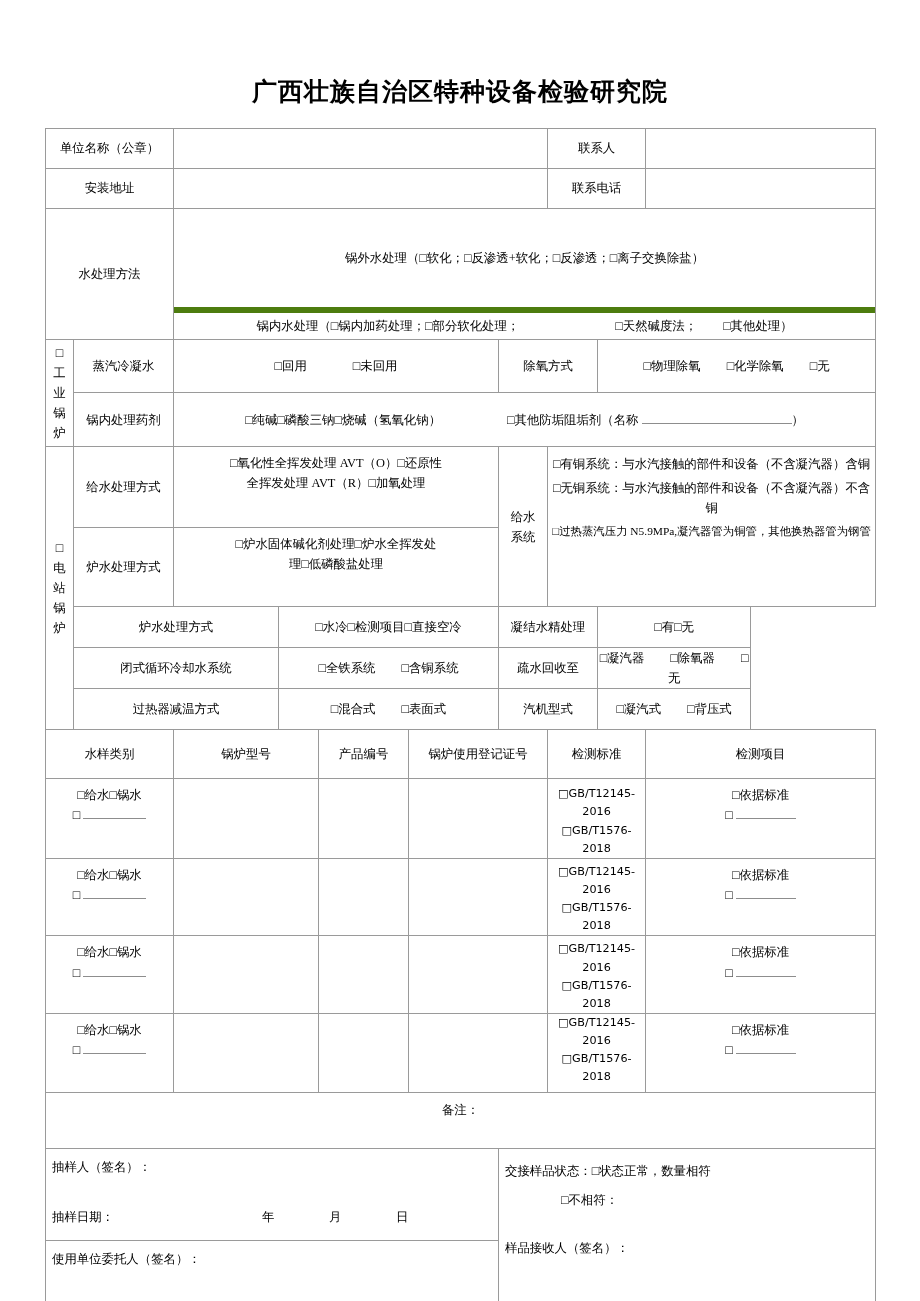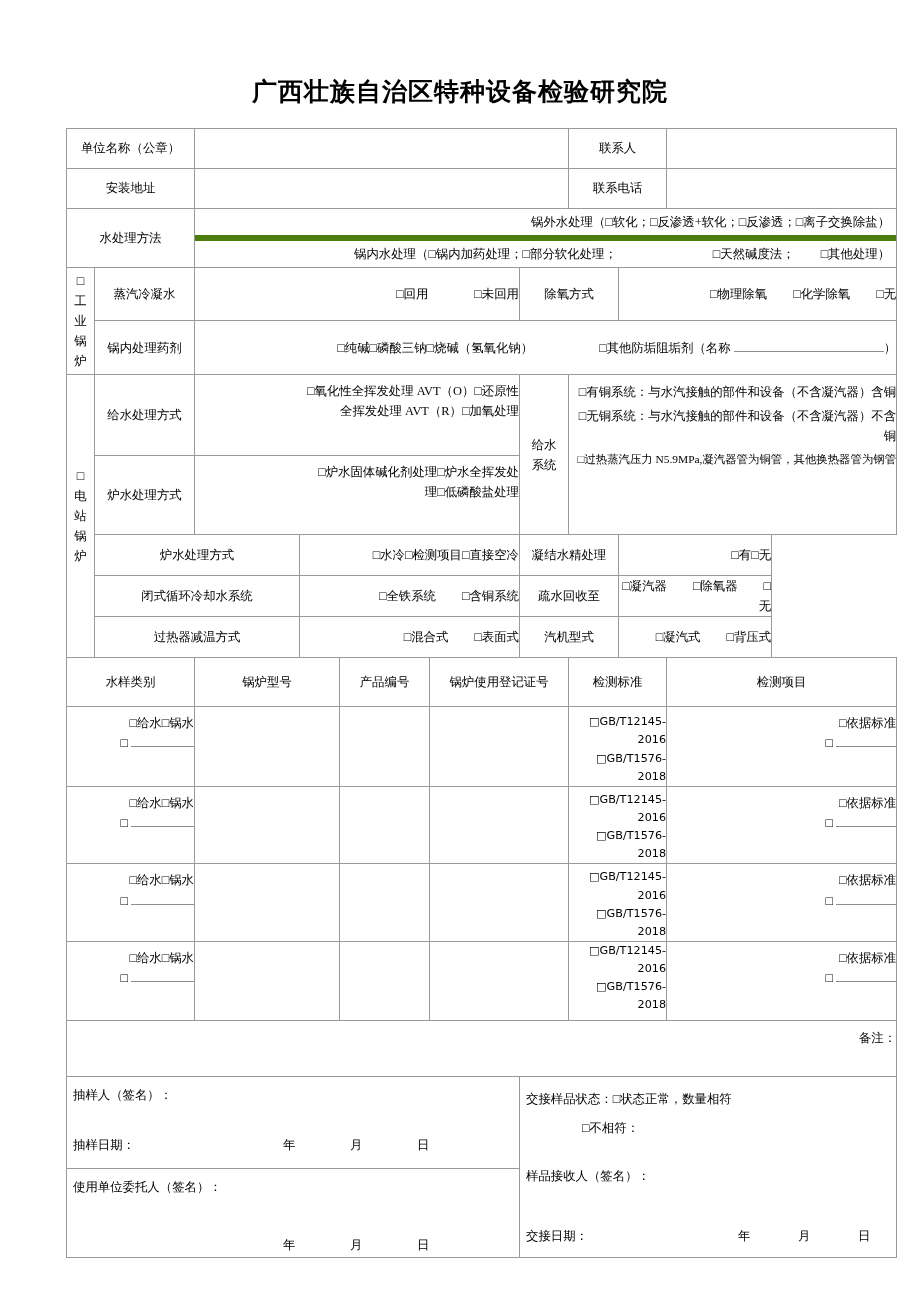--- a/index.html
+++ b/index.html
@@ -12,21 +12,21 @@
     height: 1301px;
     font-family: "Liberation Serif", "DejaVu Serif", serif;
     color: #000000;
     -webkit-font-smoothing: none;
   }
   .page {
     position: relative;
     width: 920px;
     height: 1301px;
     box-sizing: border-box;
-    padding: 0 66px;
+    padding: 0 45px;
   }
   .title-block {
     padding-top: 76px;
     text-align: center;
     line-height: 1.30;
   }
   .title-line {
     font-size: 25px;
     font-weight: bold;
     letter-spacing: 1px;
@@ -42,21 +42,22 @@
     border: 1px solid #9a9a9a;
     padding: 0;
     vertical-align: middle;
     font-size: 12.4px;
     line-height: 1.62;
   }
   .pad {
     padding: 4px 5px;
   }
   .lft {
-    text-align: right;
+    text-align: center;
+    margin-top: 36px;
   }
   .cell-label {
     text-align: center;
     font-size: 12.4px;
   }
   .vert-label {
     text-align: center;
     font-size: 12.4px;
     line-height: 1.75;
   }

